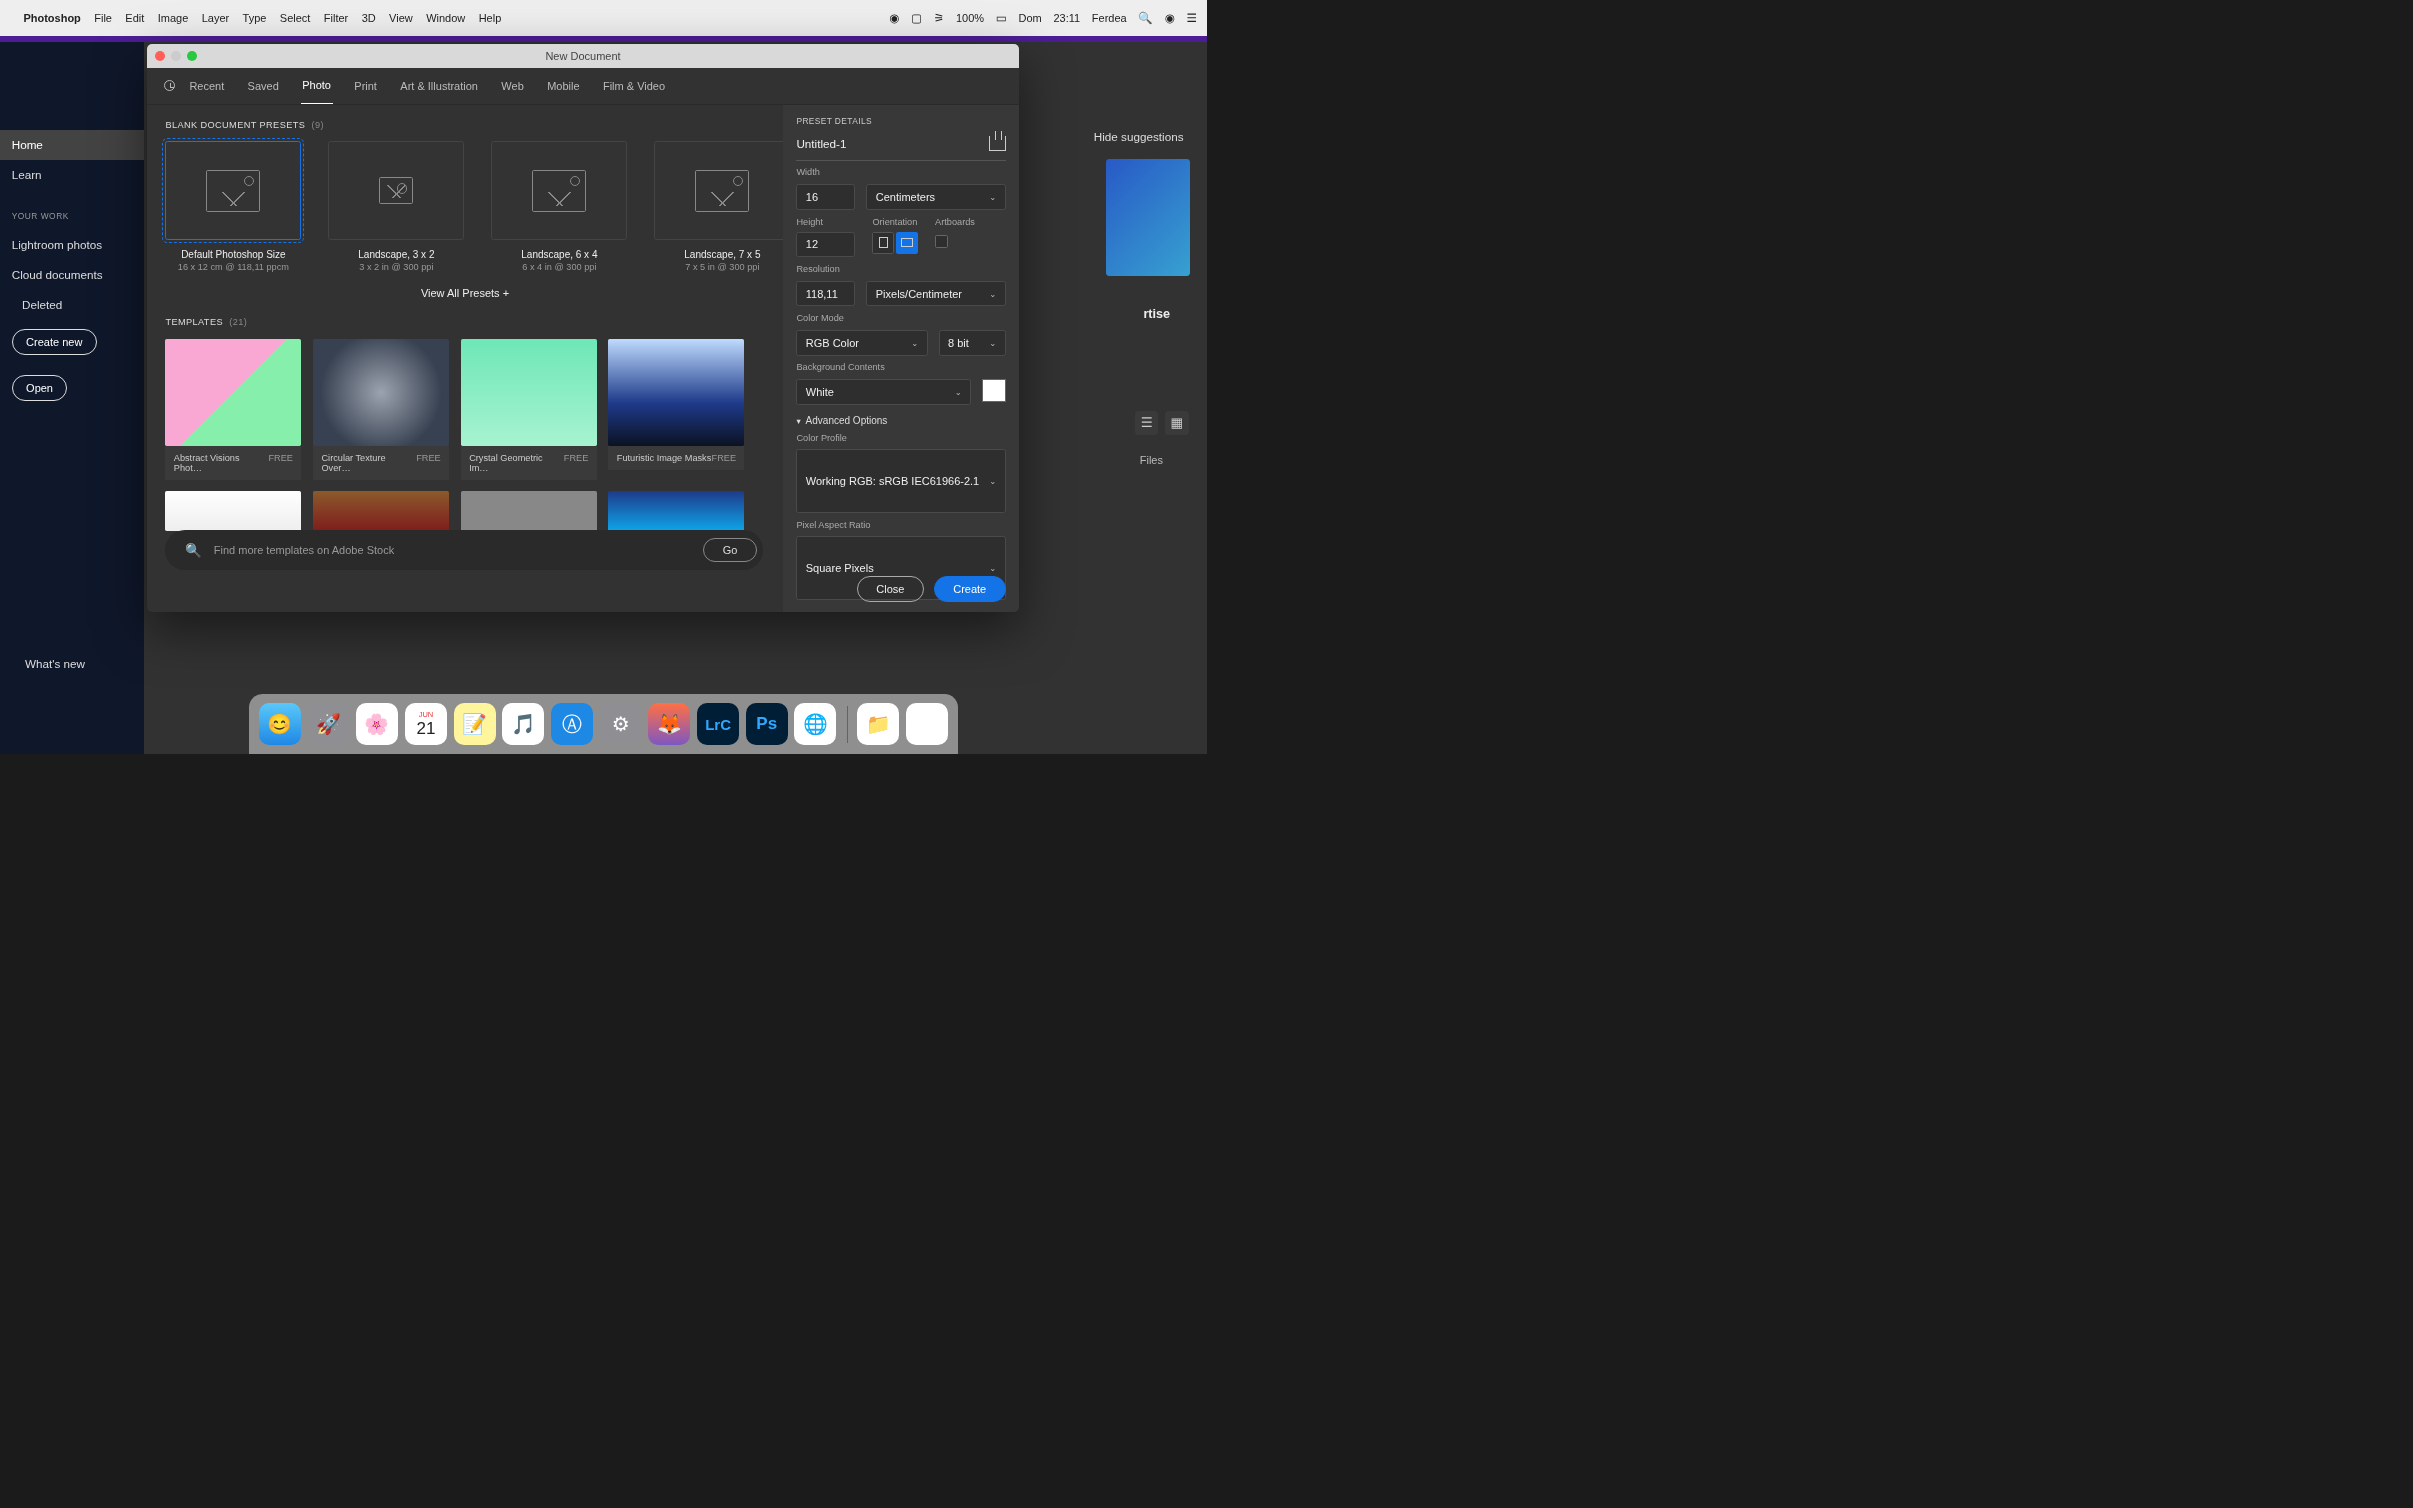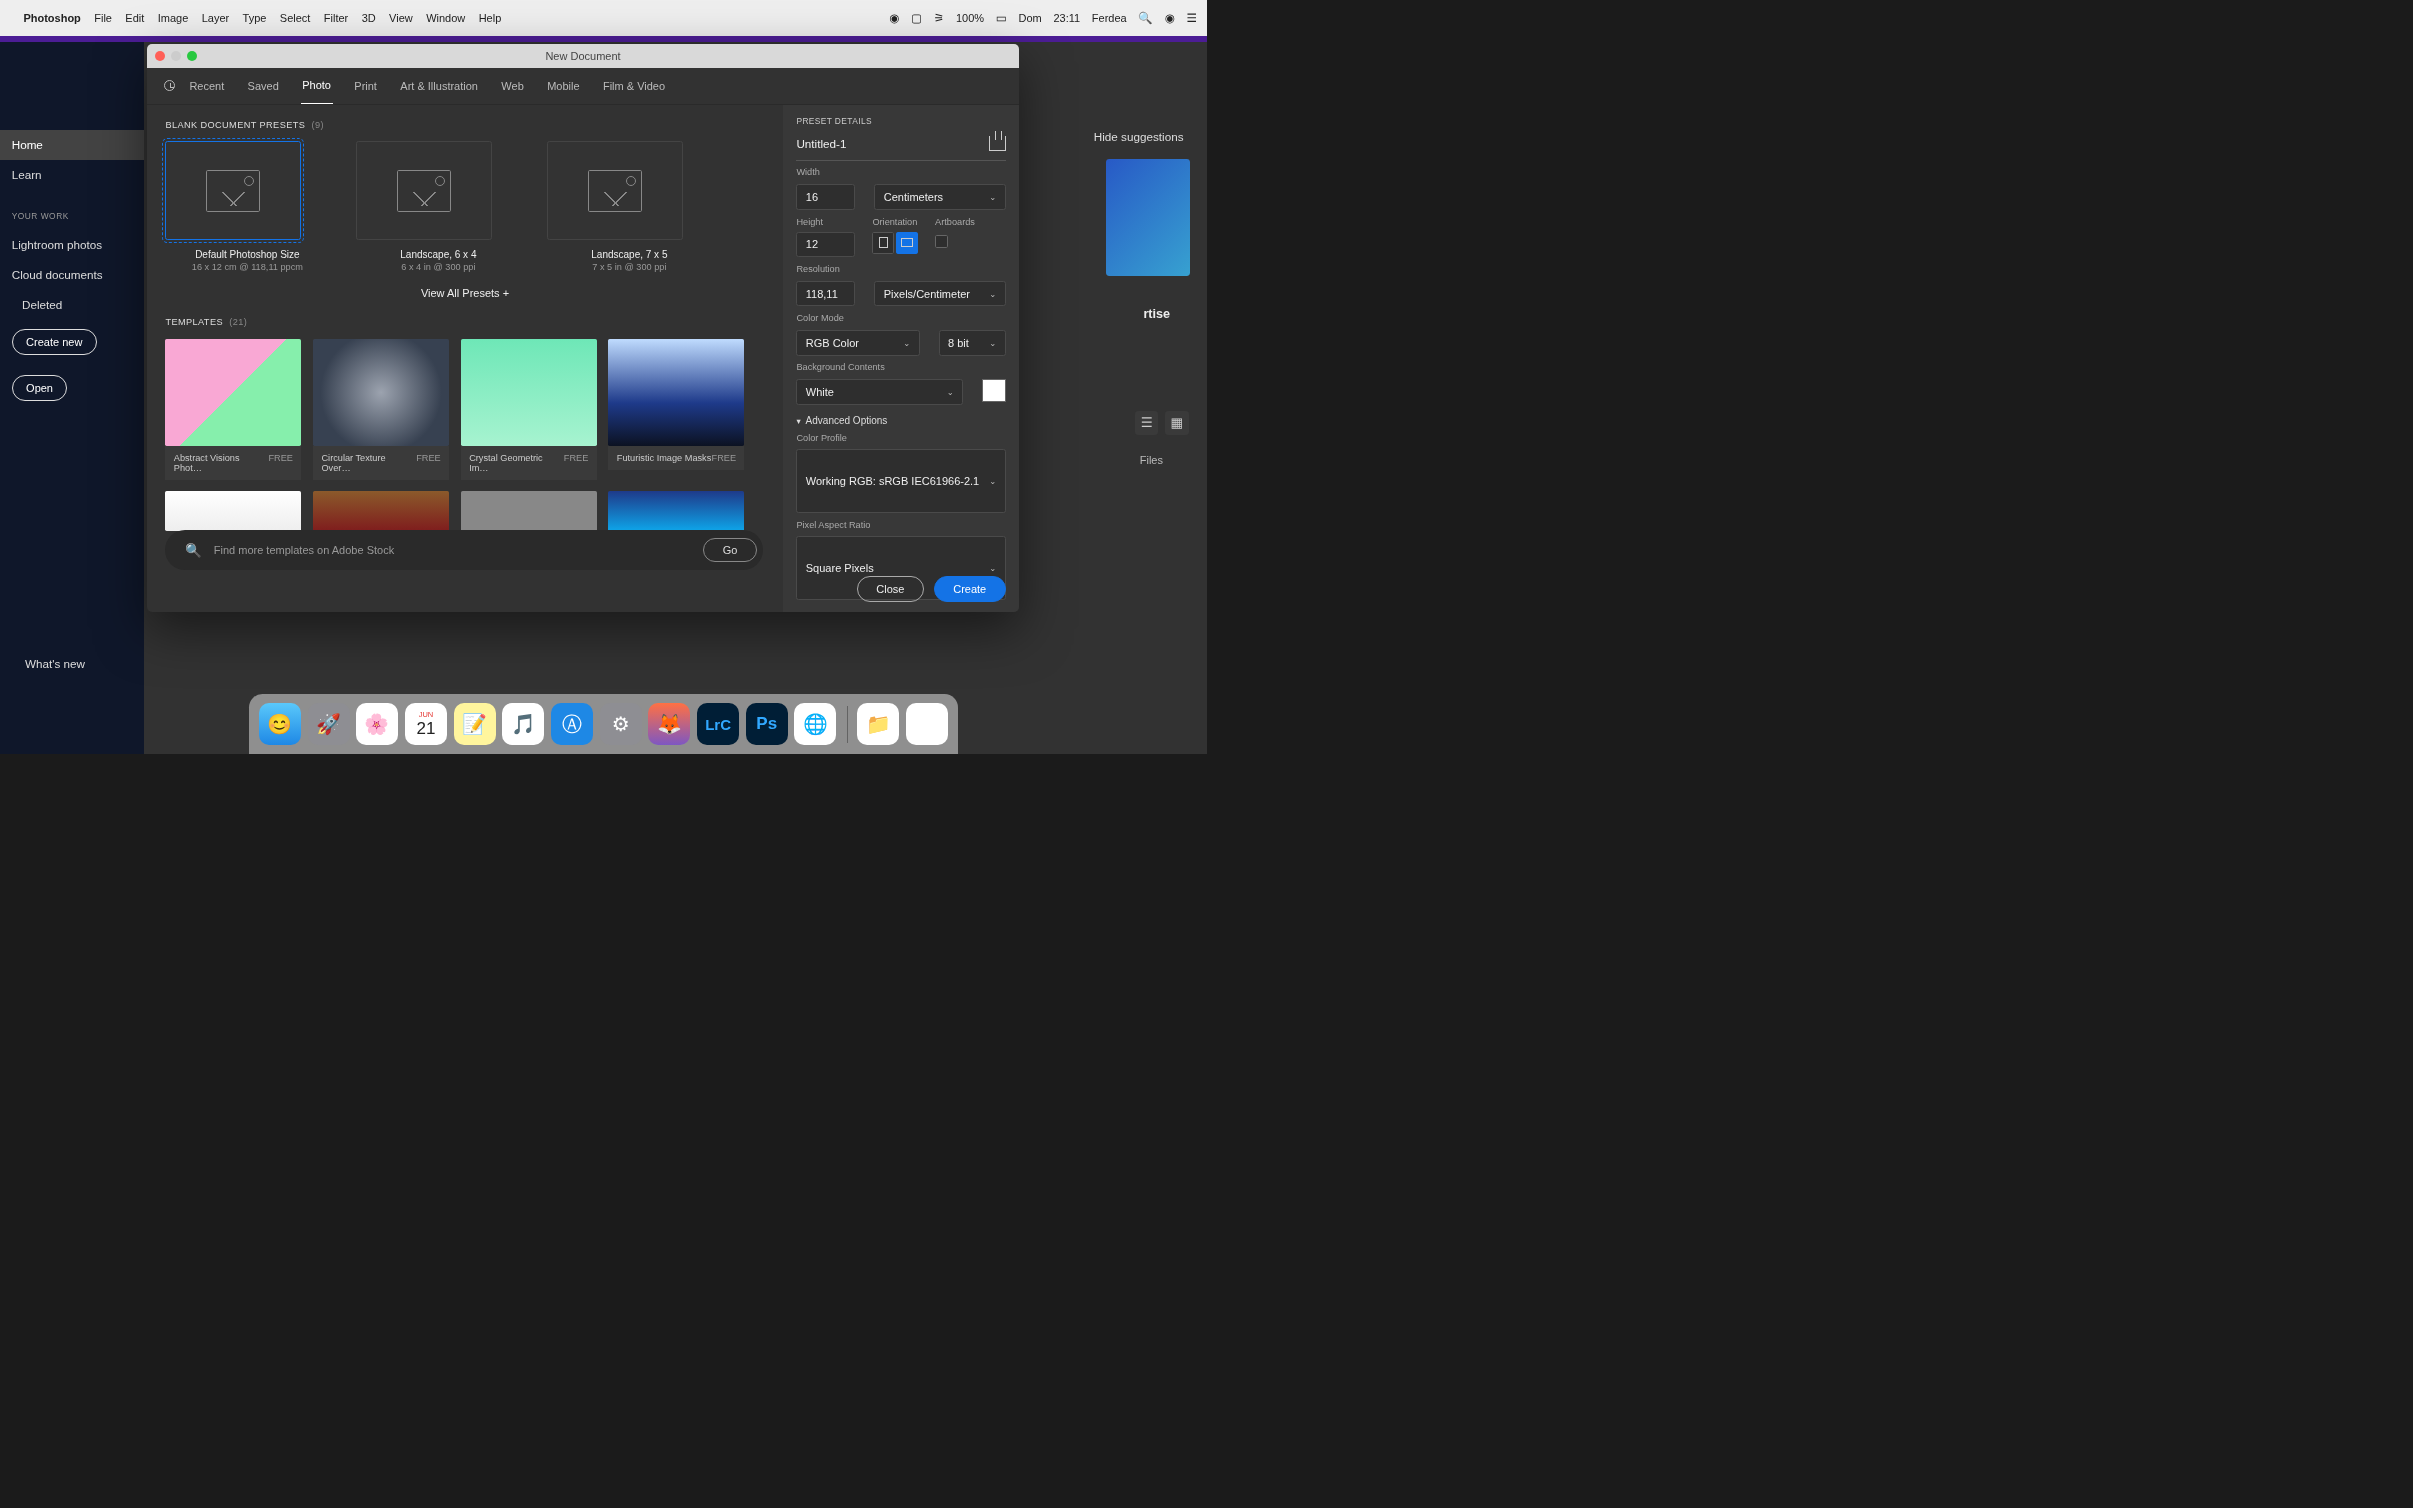--- a/index.html
+++ b/index.html
@@ -97,21 +97,21 @@
 .dialog-search .go { padding: 5px 18.4px; border: 0.8px solid #888; border-radius: 17px; color: #ddd; font-size: 11px; background: none; }
 
 
 .dialog-right { width: 236px; background: #383838; padding: 11.7px 13.4px; font-size: 10px; color: #bbb; display: flex; flex-direction: column; gap: 6.7px; overflow-y: auto; }
 .dialog-right .hdr { font-size: 8.4px; letter-spacing: 0.4px; color: #ccc; margin-bottom: 3.4px; }
 .dialog-right .docname-row { display: flex; justify-content: space-between; align-items: center; border-bottom: 0.8px solid #555; padding-bottom: 8.4px; }
 .dialog-right .docname-row .nm { color: #eee; font-size: 11.7px; }
 .save-ico { width: 17px; height: 15px; border: 1.3px solid #ccc; border-top: none; position: relative; }
 .save-ico::after { content: ''; position: absolute; top: -5px; left: 5px; width: 5px; height: 8.4px; border: 1.3px solid #ccc; border-top: none; border-bottom: none; }
 
-.field-row { display: flex; gap: 19px; }
+.field-row { display: flex; gap: 11px; }
 .input-box { background: #2e2e2e; border: 0.8px solid #4a4a4a; border-radius: 2.5px; padding: 5.9px 8.4px; color: #eee; font-size: 11px; }
 .input-box.sm { width: 59px; }
 .select-box { flex: 1; background: #2e2e2e; border: 0.8px solid #4a4a4a; border-radius: 2.5px; padding: 5.9px 8.4px; color: #eee; font-size: 11px; display: flex; justify-content: space-between; align-items: center; }
 .chev { font-size: 8.4px; color: #bbb; }
 .lbl { font-size: 9.2px; color: #aaa; }
 
 .orient-row { display: flex; gap: 17px; }
 .orient-btns { display: flex; gap: 1.7px; }
 .orient-btn { width: 22px; height: 22px; border: 0.8px solid #555; background: #2e2e2e; display: flex; align-items: center; justify-content: center; border-radius: 1.7px; }
 .orient-btn.active { background: #1473e6; border-color: #1473e6; }
@@ -239,20 +239,27 @@
       <div class="preset-row">
         <div class="preset selected">
           <div class="thumb">
               <div class="doc-ico"></div>
             </div>
           <div class="name">Default Photoshop Size</div>
           <div class="meta">16 x 12 cm @ 118,11 ppcm</div>
         </div>
         <div class="preset">
           <div class="thumb">
+              <div class="doc-ico sm"></div>
+            </div>
+          <div class="name">Landscape, 3 x 2</div>
+          <div class="meta">3 x 2 in @ 300 ppi</div>
+        </div>
+        <div class="preset">
+          <div class="thumb">
               <div class="doc-ico"></div>
             </div>
           <div class="name">Landscape, 6 x 4</div>
           <div class="meta">6 x 4 in @ 300 ppi</div>
         </div>
         <div class="preset">
           <div class="thumb">
               <div class="doc-ico"></div>
             </div>
           <div class="name">Landscape, 7 x 5</div>

